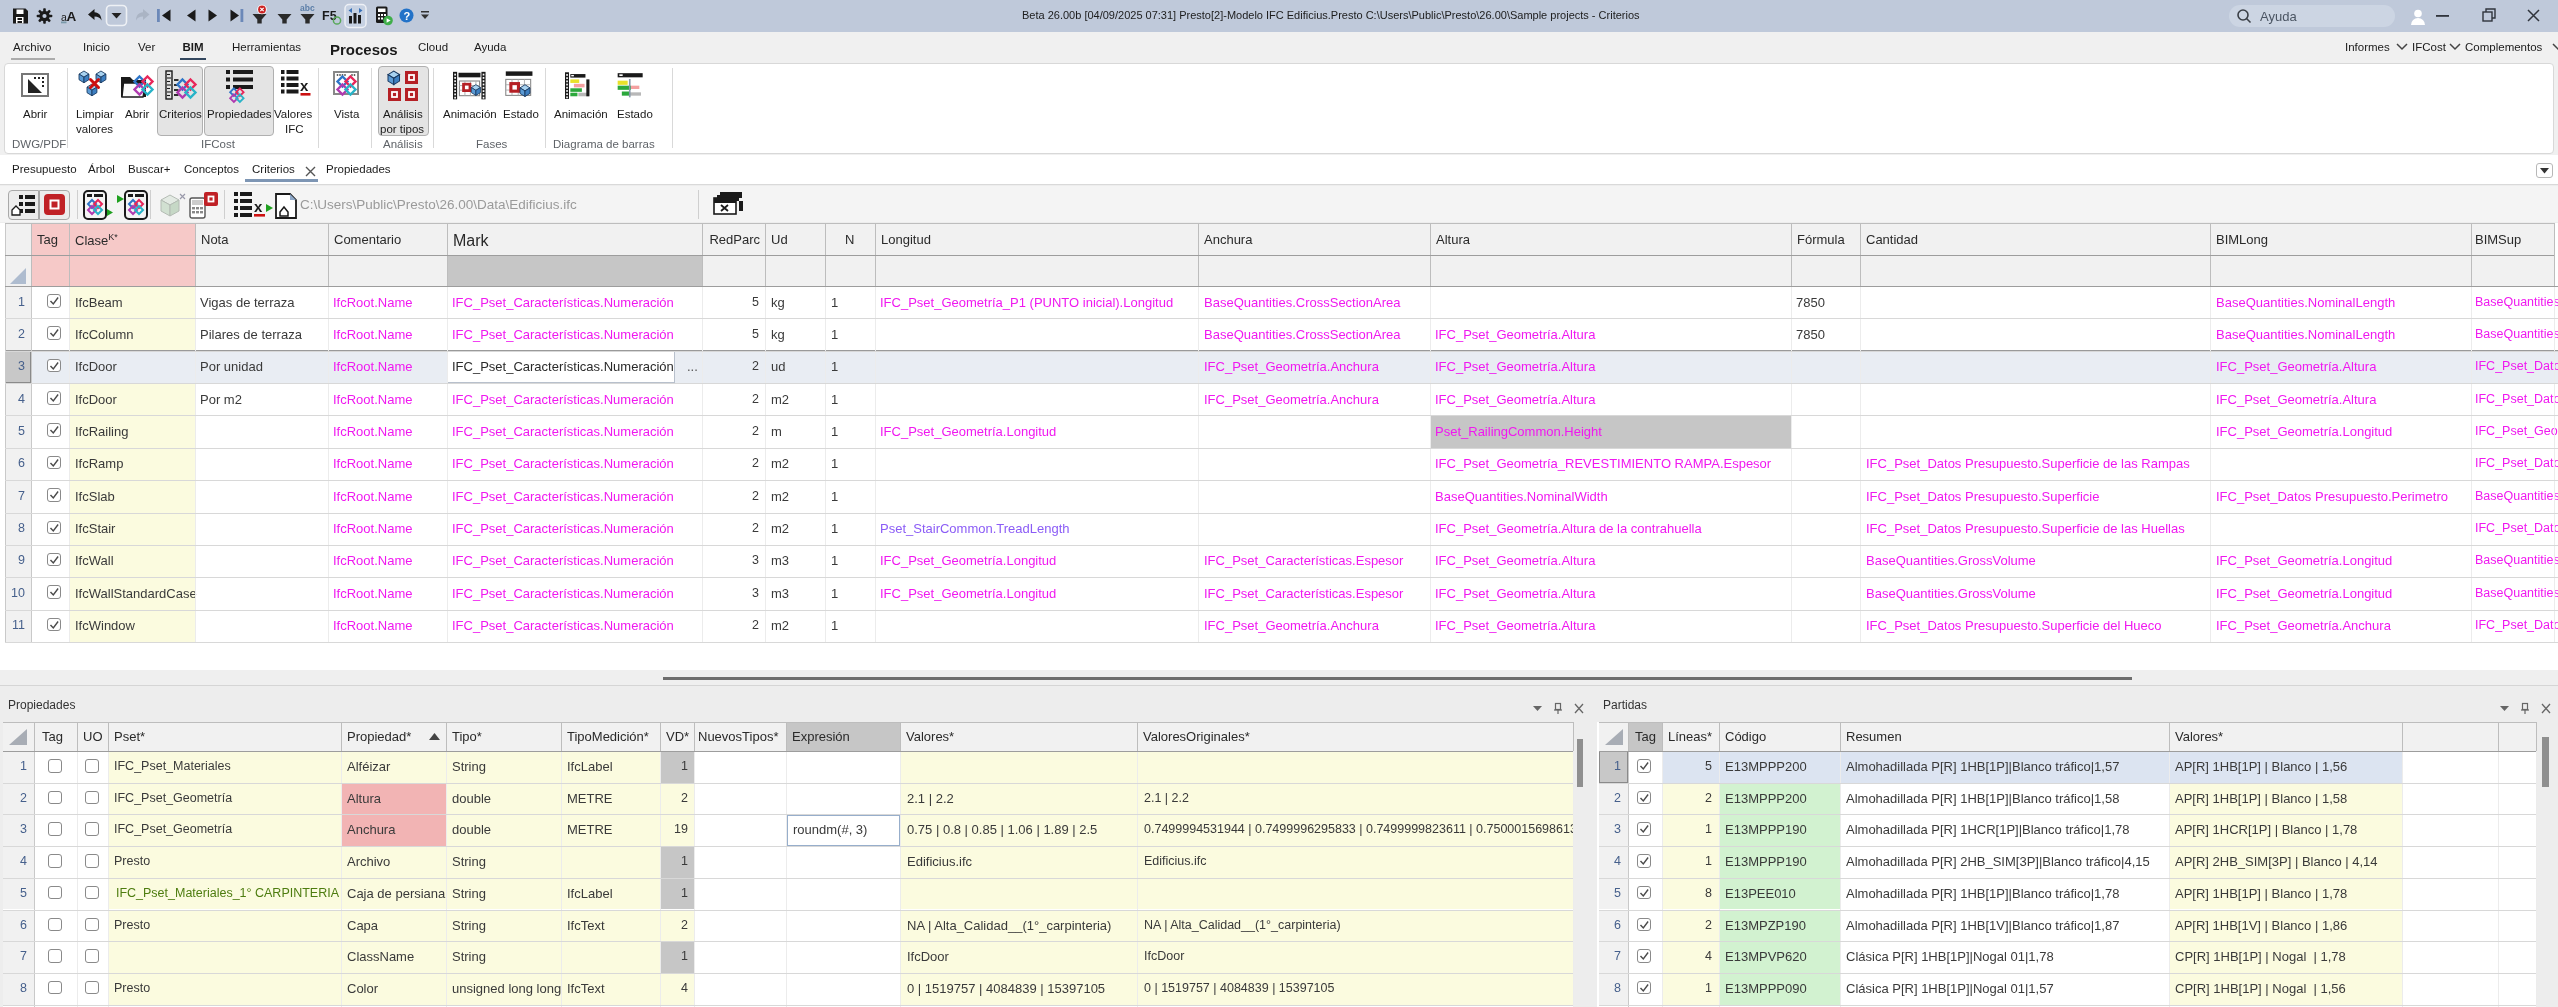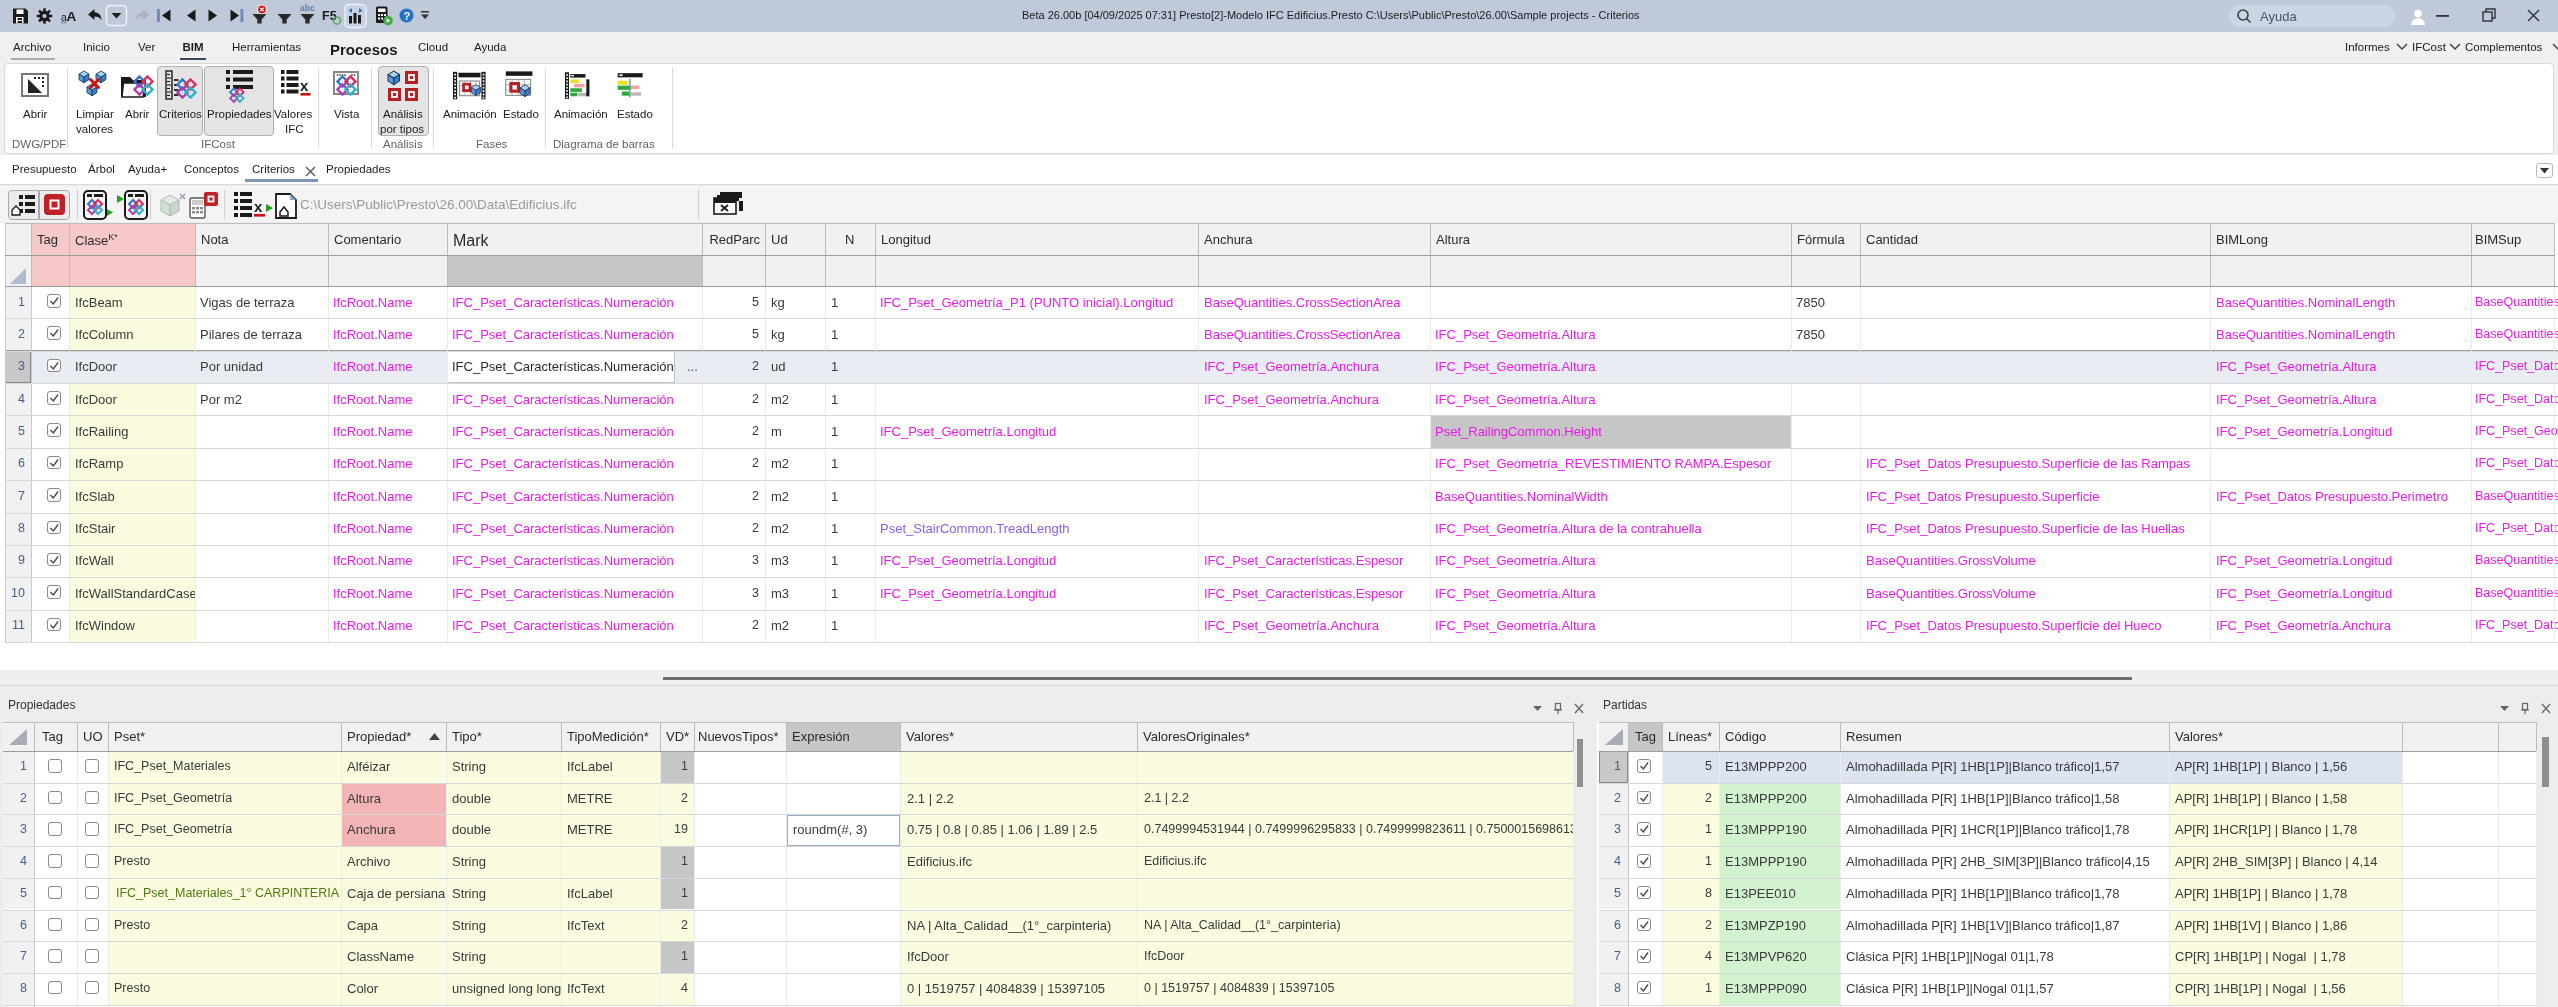--- a/index.html
+++ b/index.html
@@ -358,21 +358,21 @@
     <rect x="18" y="17" width="10" height="4" fill="#f4a0a0"></rect>
     <rect x="7" y="24" width="9" height="5" fill="#2ca83c"></rect>
     <rect x="16" y="25" width="14" height="4" fill="#b8b8b8"></rect>
     <rect x="15.5" y="9" width="2" height="22" fill="#8899aa"></rect>
   </svg>
 <div class="txt" style="left:617px;top:109px;font-size:11.5px;color:#1a1a1a;">Estado</div>
 <div class="txt" style="left:553px;top:139px;font-size:11.5px;color:#5f6368;">Diagrama de barras</div>
 <div class="abs" style="left:0;top:155px;width:2558px;height:30px;background:#ffffff;border-bottom:1px solid #d9d9d9;"></div>
 <div class="txt" style="left:12px;top:164px;font-size:11.5px;color:#1b1b1b;">Presupuesto</div>
 <div class="txt" style="left:88px;top:164px;font-size:11.5px;color:#1b1b1b;">Árbol</div>
-<div class="txt" style="left:128px;top:164px;font-size:11.5px;color:#1b1b1b;">Ayuda+</div>
+<div class="txt" style="left:128px;top:164px;font-size:11.5px;color:#1b1b1b;">Buscar+</div>
 <div class="txt" style="left:184px;top:164px;font-size:11.5px;color:#1b1b1b;">Conceptos</div>
 <div class="txt" style="left:252px;top:164px;font-size:11.5px;color:#1b1b1b;">Criterios</div>
 <div class="txt" style="left:326px;top:164px;font-size:11.5px;color:#1b1b1b;">Propiedades</div>
 <svg class="abs" style="left:304px;top:165px" width="13" height="13">
     <path d="M2 2 l9 9 m0 -9 l-9 9" stroke="#555" stroke-width="1.4"></path>
   </svg>
 <div class="abs" style="left:245px;top:179px;width:73px;height:3px;background:#7e96b4;"></div>
 <div class="abs" style="left:2536px;top:163px;width:17px;height:15px;background:#fff;border:1px solid #b8b8b8;border-radius:3px;"></div>
 <svg class="abs" style="left:2540px;top:168px" width="10" height="7">
     <path d="M0 0 h9 l-4.5 5.5 z" fill="#333"></path>

